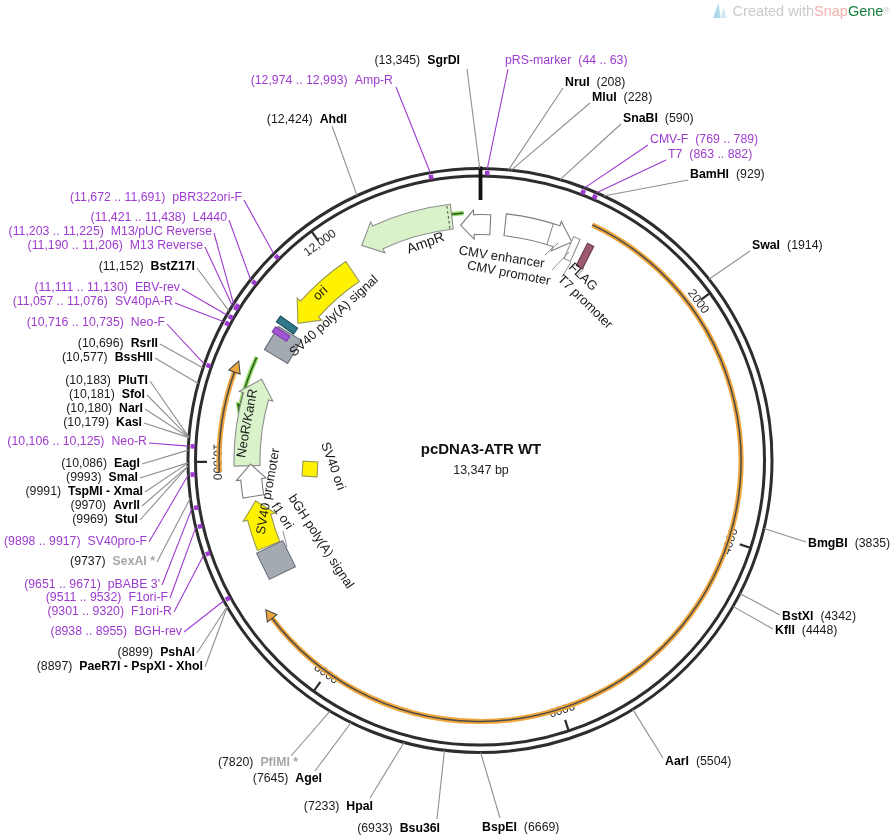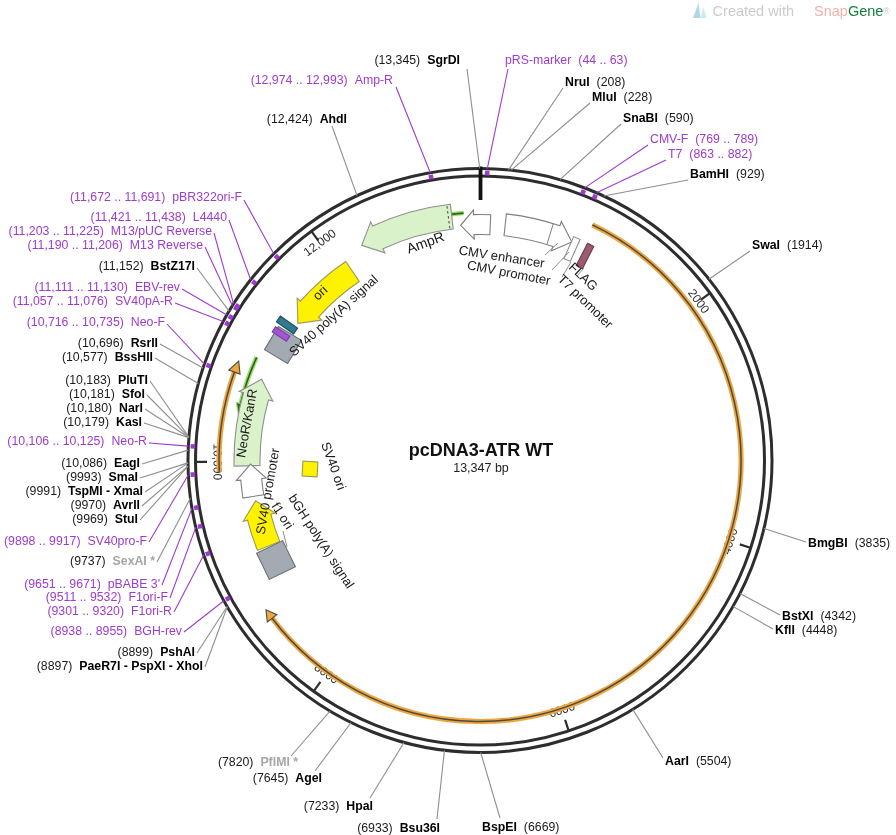--- a/index.html
+++ b/index.html
@@ -2,25 +2,25 @@
 <html><head>
 <meta charset="utf-8">
 <style>
   html,body{margin:0;padding:0;background:#ffffff;}
   #stage{position:relative;width:896px;height:835px;background:#fff;overflow:hidden;
          font-family:"Liberation Sans",sans-serif;}
   #map{position:absolute;left:0;top:0;}
   svg text{font-family:"Liberation Sans",sans-serif;}
   #center-title{position:absolute;left:481px;top:440px;transform:translateX(-50%);
     text-align:center;pointer-events:none;}
-  #center-title .t1{font-size:18px;font-weight:bold;color:#111;white-space:nowrap;text-align:center;}
-  #center-title .t2{font-size:12.5px;color:#222;margin-top:0;white-space:nowrap;}
+  #center-title .t1{font-size:15px;font-weight:bold;color:#111;white-space:nowrap;text-align:center;}
+  #center-title .t2{font-size:12.5px;color:#222;margin-top:6px;white-space:nowrap;}
   #watermark{position:absolute;top:2px;right:6px;display:flex;align-items:center;
     font-size:14.5px;color:#cbcbcb;justify-content:center;}
-  #watermark .snap{color:#f2b1ac;margin-left:20px;}
+  #watermark .snap{color:#f2b1ac;}
   #watermark .gene{color:#15803d;}
   #watermark .reg{font-size:9px;color:#c6c6c6;vertical-align:super;}
   #watermark svg{margin-right:5px;}
 </style>
 </head>
 <body>
 
 <div id="stage">
   <svg id="map" width="896" height="835" viewBox="0 0 896 835">
       <g>

